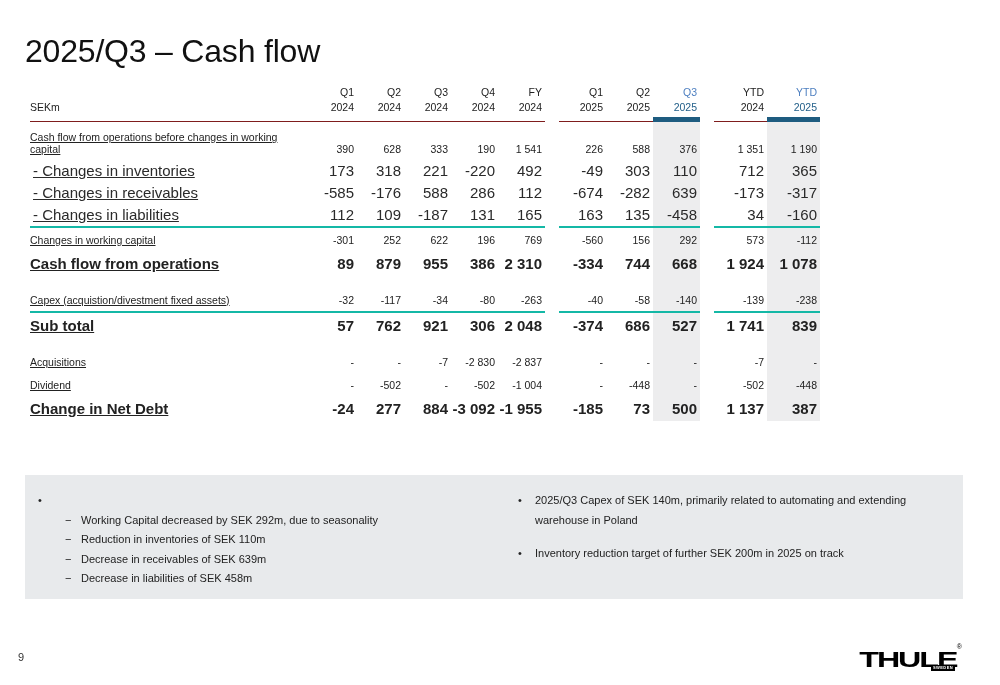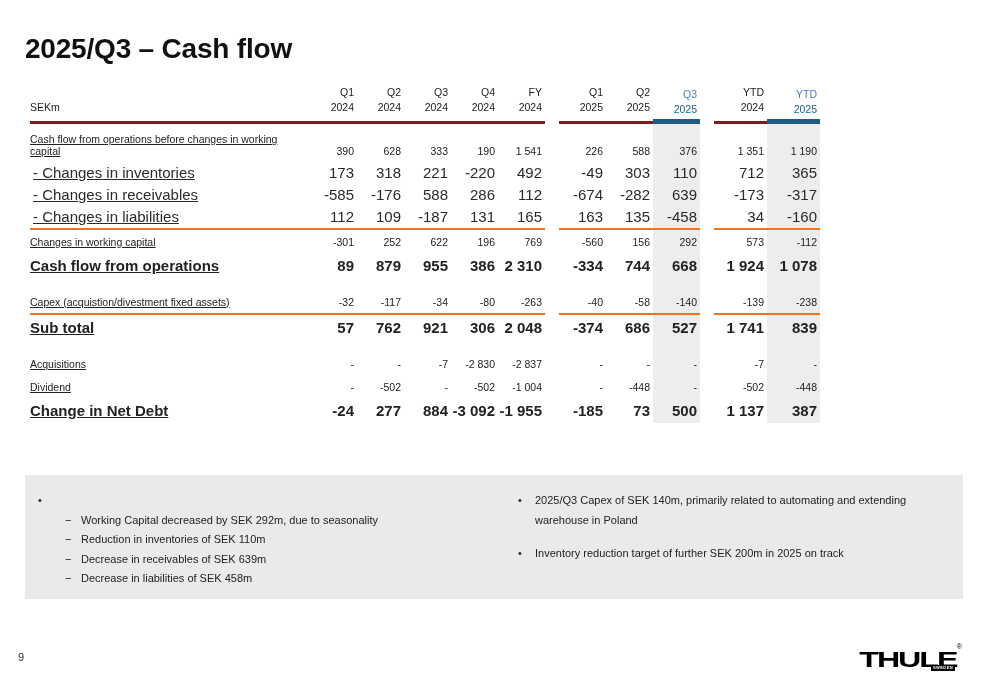--- a/index.html
+++ b/index.html
@@ -6,48 +6,48 @@
   html,body { width:1000px; height:685px; }
   body {
     background:#ffffff;
     font-family:"Liberation Sans", sans-serif;
     color:#1a1a1a;
     position:relative;
     overflow:hidden;
   }
   .title {
     position:absolute; left:25px; top:33px;
-    font-size:28px; font-weight:bold; letter-spacing:-0.2px;
+    font-size:32px; font-weight:normal; letter-spacing:-0.2px;
     color:#111;
   }
   
   table.cash {
     position:absolute; left:30px; top:85px; width:790px;
     border-collapse:separate; border-spacing:0; table-layout:fixed;
     font-size:10.5px; color:#222;
   }
   th, td { vertical-align:bottom; }
   th.label { width:280px; text-align:left; }
   td.label { text-align:left;text-decoration:underline; }
   th.num  { width:47px; }
   th.wide { width:53px; }
   th.gap  { width:14px; }
   th.num, td.num { text-align:right; padding-right:3px; }
-  thead th { border-bottom:3px solid #7f1d1d; padding-bottom:6px; font-weight:normal; }
+  thead th { border-bottom:1px solid #7f1d1d; padding-bottom:6px; font-weight:normal; }
   thead th.gap { border-bottom:none; }
   thead th.hl { border-bottom:5px solid var(--accent-bar); padding-bottom:2px; }
   thead .p, thead .y, thead .unit { display:block; line-height:15px; }
   thead .b1 { color:var(--accent-blue-light); }
   thead .b2 { color:var(--accent-blue-dark); }
   tbody td { padding-top:6px; padding-bottom:5px; line-height:12px; }
   tbody tr:first-child td { padding-top:9px; }
   tr.sub td { font-size:15px; padding-top:5px; padding-bottom:5px; color:#2a2a2a; }
   tr.sub td.label { padding-left:3px; }
   tr.bold td { font-weight:bold; padding-top:7px; padding-bottom:6px; font-size:15px; }
-  tr.line td { border-bottom:2px solid #f97316; }
+  tr.line td { border-bottom:2px solid #14b8a6; }
   tr.line td.gap { border-bottom:none; }
   tr.spacer td { padding:0; height:12px; line-height:0; }
   td.shade { background:var(--shade); }
   
   .notes {
     position:absolute; left:25px; top:475px; width:938px; height:124px;
     background:var(--notes-bg);
   }
   .notes-col { position:absolute; top:16px; font-size:11px; line-height:19.5px; color:#222; }
   .notes-left  { left:13px;  width:465px; }

